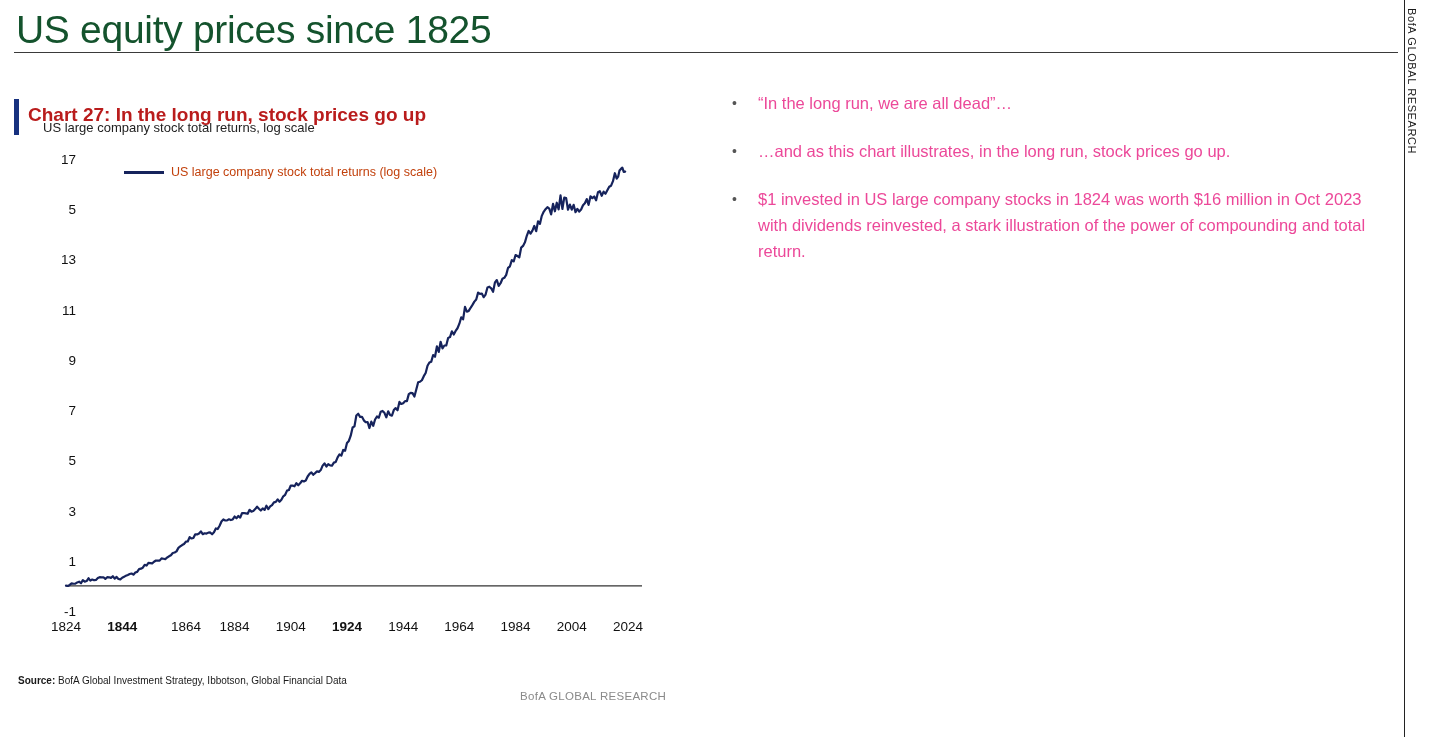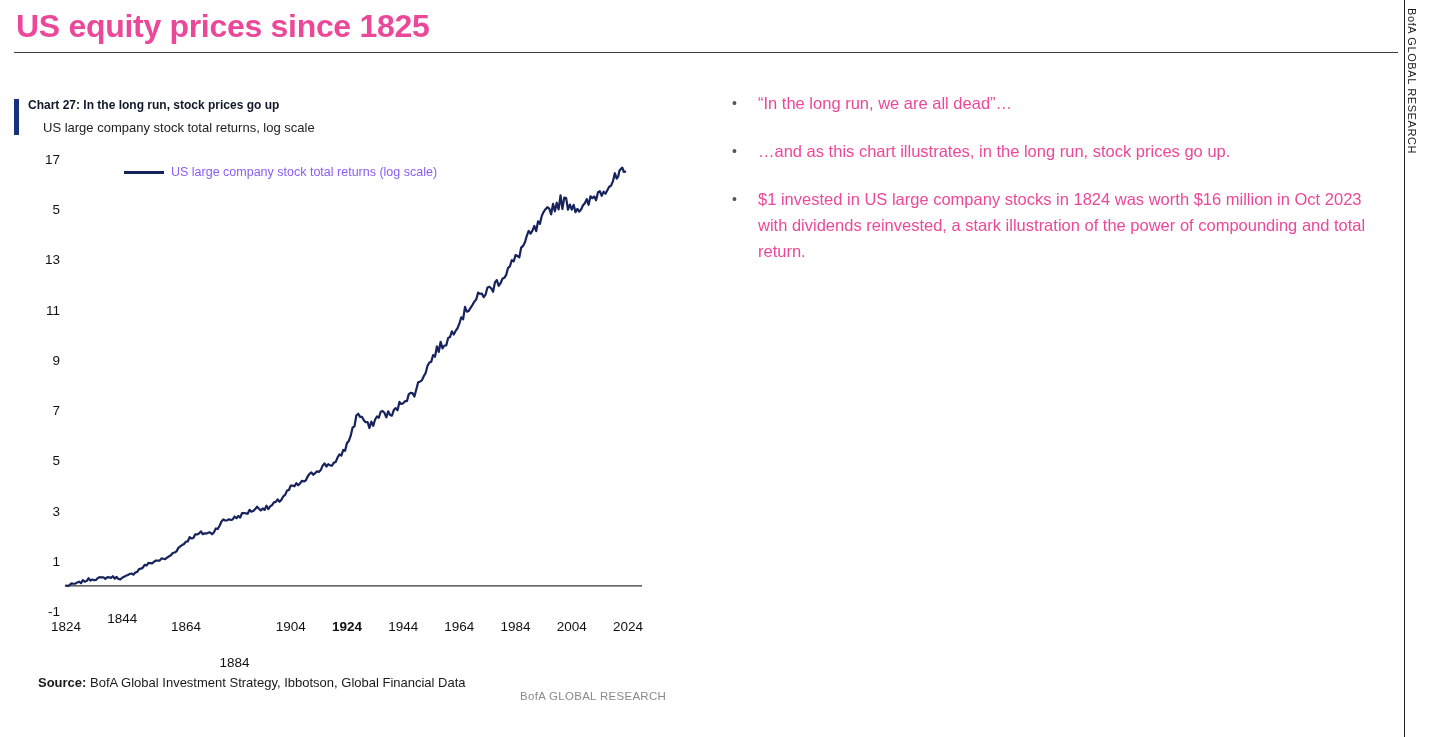--- a/index.html
+++ b/index.html
@@ -21,24 +21,24 @@
     left: 0; top: 0;
     width: 1456px;
     height: 737px;
   }
 
   
   .title {
     position: absolute;
     left: 16px;
     top: 8px;
-    font-size: 32px;
-    font-weight: bold;
+    font-size: 39px;
+    font-weight: normal;
     letter-spacing: -0.3px;
-    color: #ec4899;
+    color: #14532d;
     white-space: nowrap;
   }
   .title-rule {
     position: absolute;
     left: 14px;
     top: 52px;
     width: 1384px;
     height: 1px;
     background: #3a3a3a;
   }
@@ -78,24 +78,24 @@
     position: absolute;
     left: 0;
     top: 4px;
     width: 5px;
     height: 36px;
     background: #17317f;
   }
   .chart-title {
     position: absolute;
     left: 14px;
-    top: 3px;
-    font-size: 12px;
+    top: 9px;
+    font-size: 19px;
     font-weight: bold;
-    color: #0f172a;
+    color: #b91c1c;
     white-space: nowrap;
   }
   .chart-subtitle {
     position: absolute;
     left: 29px;
     top: 25px;
     font-size: 13px;
     color: #222222;
     white-space: nowrap;
   }
@@ -116,36 +116,36 @@
     align-items: center;
     gap: 7px;
   }
   .legend-line {
     width: 40px;
     height: 3px;
     background: #16235c;
   }
   .legend-label {
     font-size: 12.5px;
-    color: #8b5cf6;
+    color: #c2410c;
     white-space: nowrap;
   }
 
   .ytick {
     position: absolute;
     right: 0;
     width: 34px;
     text-align: right;
     font-size: 13.5px;
     color: #111111;
     transform: translateY(-50%);
   }
   .y-axis-area {
     position: absolute;
-    left: 0;
+    left: 16px;
     top: 0;
     width: 46px;
     height: 460px;
   }
 
   .xtick {
     position: absolute;
     font-size: 13.5px;
     color: #111111;
     transform: translateX(-50%);
@@ -155,23 +155,23 @@
   .x-axis-area {
     position: absolute;
     left: 0;
     top: 460px;
     width: 660px;
     height: 30px;
   }
 
   .source {
     position: absolute;
-    left: 24px;
+    left: 4px;
     top: 580px;
-    font-size: 13px;
+    font-size: 10px;
     color: #1a1a1a;
     white-space: nowrap;
   }
   .source b { font-weight: bold; }
 
   .footer-note {
     position: absolute;
     left: 520px;
     top: 690px;
     font-size: 11.5px;
@@ -239,23 +239,23 @@
           <div class="ytick" style="top: 158.667px;">11</div>
           <div class="ytick" style="top: 208.889px;">9</div>
           <div class="ytick" style="top: 259.111px;">7</div>
           <div class="ytick" style="top: 309.333px;">5</div>
           <div class="ytick" style="top: 359.556px;">3</div>
           <div class="ytick" style="top: 409.778px;">1</div>
           <div class="ytick" style="top: 460px;">-1</div>
         </div>
       <div class="x-axis-area" id="x-axis">
           <div class="xtick" style="left: 52px; top: 8px;">1824</div>
-          <div class="xtick" style="left: 108.195px; top: 0;">1844</div>
+          <div class="xtick" style="left: 108.195px; top: 8px; font-weight: bold;">1844</div>
           <div class="xtick" style="left: 172px; top: 8px;">1864</div>
-          <div class="xtick" style="left: 220.585px; top: 8px; margin-top: 36px;">1884</div>
+          <div class="xtick" style="left: 220.585px; top: 8px;">1884</div>
           <div class="xtick" style="left: 276.78px; top: 8px;">1904</div>
           <div class="xtick" style="left: 332.976px; top: 8px; font-weight: bold;">1924</div>
           <div class="xtick" style="left: 389.171px; top: 8px;">1944</div>
           <div class="xtick" style="left: 445.366px; top: 8px;">1964</div>
           <div class="xtick" style="left: 501.561px; top: 8px;">1984</div>
           <div class="xtick" style="left: 557.756px; top: 8px;">2004</div>
           <div class="xtick" style="left: 613.951px; top: 8px;">2024</div>
         </div>
 
       <svg id="chart-svg" width="660" height="500" viewBox="0 0 660 500" style="position:absolute; left:0; top:0;">

